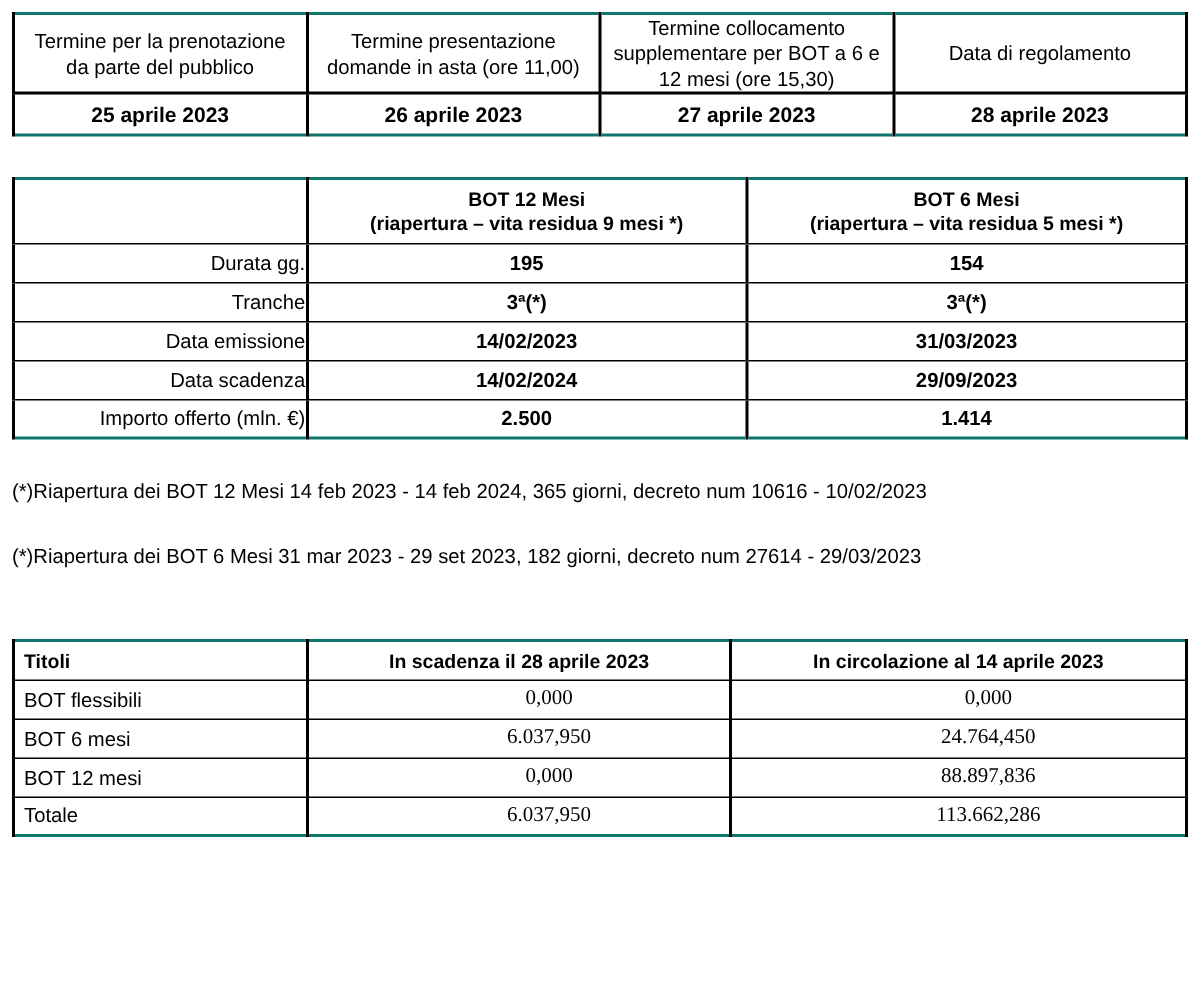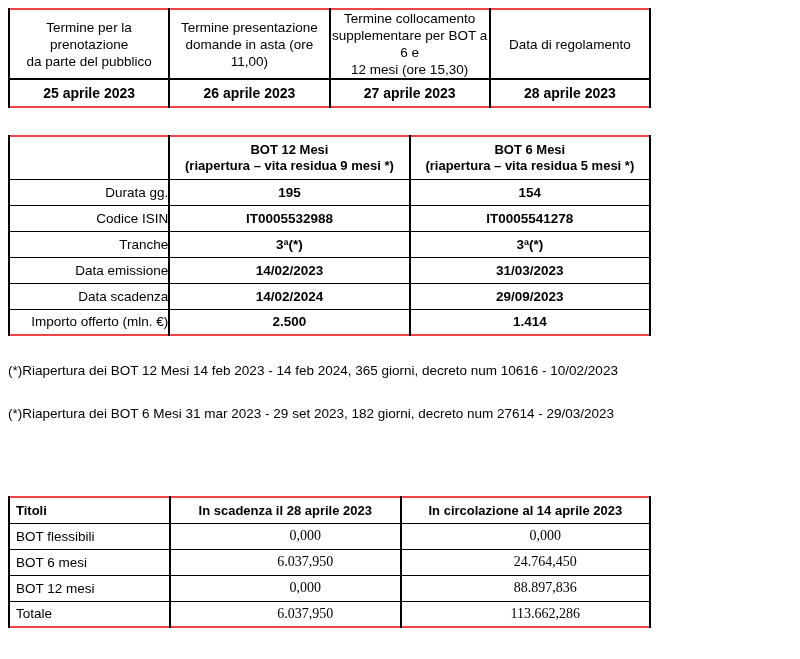--- a/index.html
+++ b/index.html
@@ -13,22 +13,22 @@
   .page {
     width: 800px;
     height: 659px;
     padding: 8px 8px 0 8px;
     background: #ffffff;
     overflow: hidden;
   }
   table.tbl {
     border-collapse: collapse;
     table-layout: fixed;
-    width: 643px;
-    border: 2px solid #ef4444;
+    width: 784px;
+    border: 2px solid #0f766e;
   }
   table.tbl th, table.tbl td {
     border: 1px solid #000;
     border-left-width: 2px;
     border-right-width: 2px;
     vertical-align: middle;
     padding: 0;
     overflow: hidden;
   }
   .pre { white-space: pre-line; }
@@ -76,21 +76,21 @@
   
   .footnote {
     font-size: 13.5px;
     line-height: 16px;
     margin: 0;
   }
   .footnote.fn1 { margin-top: 27px; }
   .footnote.fn2 { margin-top: 27px; }
 
   
-  .t3 { margin-top: 74px; }
+  .t3 { margin-top: 47px; }
   .t3 col.c-label { width: 25.1%; }
   .t3 col.c-mat   { width: 36.0%; }
   .t3 col.c-circ  { width: 38.9%; }
   .t3 tr { height: 26px; }
   .t3 tr.hdr th {
     font-weight: bold;
     font-size: 13px;
     text-align: center;
   }
   .t3 tr.hdr th.lbl-h {
@@ -154,25 +154,20 @@
 (riapertura – vita residua 9 mesi *)</th>
       <th class="pre">BOT 6 Mesi
 (riapertura – vita residua 5 mesi *)</th>
     </tr>
     <tr class="row">
       <td class="lbl">Durata gg.</td>
       <td class="val">195</td>
       <td class="val">154</td>
     </tr>
     <tr class="row">
-      <td class="lbl">Codice ISIN</td>
-      <td class="val">IT0005532988</td>
-      <td class="val">IT0005541278</td>
-    </tr>
-    <tr class="row">
       <td class="lbl">Tranche</td>
       <td class="val">3ª(*)</td>
       <td class="val">3ª(*)</td>
     </tr>
     <tr class="row">
       <td class="lbl">Data emissione</td>
       <td class="val">14/02/2023</td>
       <td class="val">31/03/2023</td>
     </tr>
     <tr class="row">

